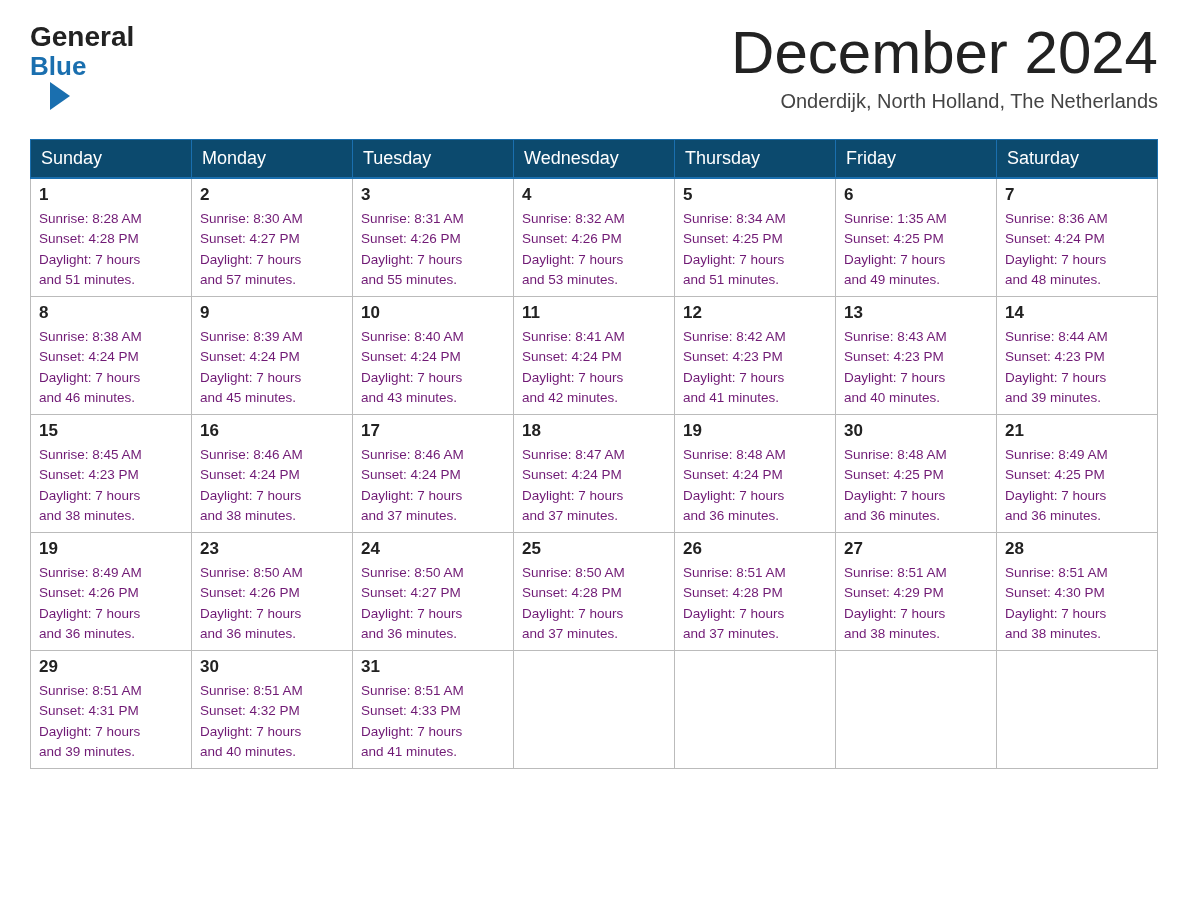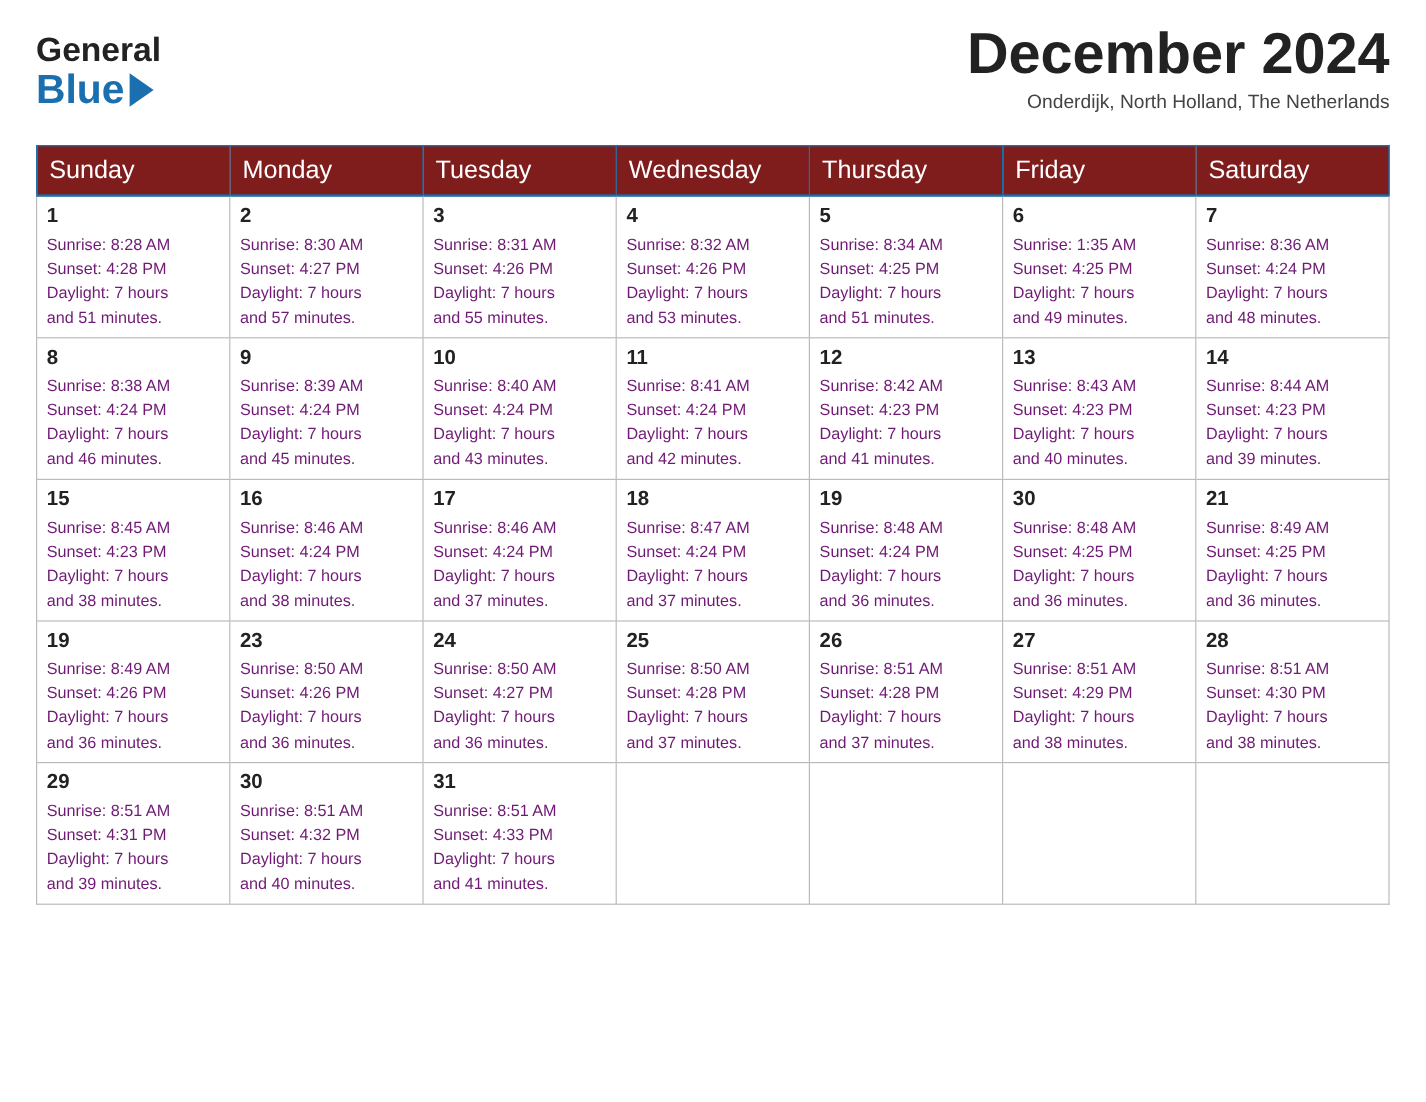--- a/index.html
+++ b/index.html
@@ -7,73 +7,74 @@
       font-family: Arial, sans-serif;
       background: #fff;
       color: #222;
       width: 1188px;
       min-height: 918px;
       padding: 20px 30px;
     }
     .header {
       display: flex;
       justify-content: space-between;
-      align-items: flex-end;
+      align-items: center;
       margin-bottom: 26px;
     }
     .logo {
       display: flex;
       flex-direction: column;
       align-items: flex-start;
     }
     .logo-general {
       font-size: 28px;
       font-weight: bold;
       color: #222;
       line-height: 1;
     }
     .logo-blue {
-      font-size: 34px;
+      font-size: 26px;
       font-weight: bold;
       color: #1a6faf;
       display: flex;
       align-items: center;
+      flex-direction: column;
     }
     .logo-arrow {
       display: inline-block;
       width: 0;
       height: 0;
       border-top: 14px solid transparent;
       border-bottom: 14px solid transparent;
       border-left: 20px solid #1a6faf;
       margin-left: 4px;
     }
     .title-block {
       text-align: right;
     }
     .month-title {
-      font-size: 48px;
-      font-weight: bold;
+      font-size: 60px;
+      font-weight: normal;
       color: #222;
       line-height: 1.1;
     }
     .location-title {
-      font-size: 16px;
+      font-size: 20px;
       color: #444;
       margin-top: 4px;
     }
     .calendar {
       width: 100%;
       border-collapse: collapse;
       margin-top: 10px;
     }
     .calendar th {
-      background-color: #7f1d1d;
+      background-color: #0c4a6e;
       color: #fff;
-      font-size: 21px;
+      font-size: 18px;
       font-weight: normal;
       padding: 8px 10px;
       text-align: left;
       border: 1px solid #1a6faf;
     }
     .calendar td {
       border: 1px solid #bbb;
       vertical-align: top;
       padding: 6px 8px;
       width: calc(100% / 7);

